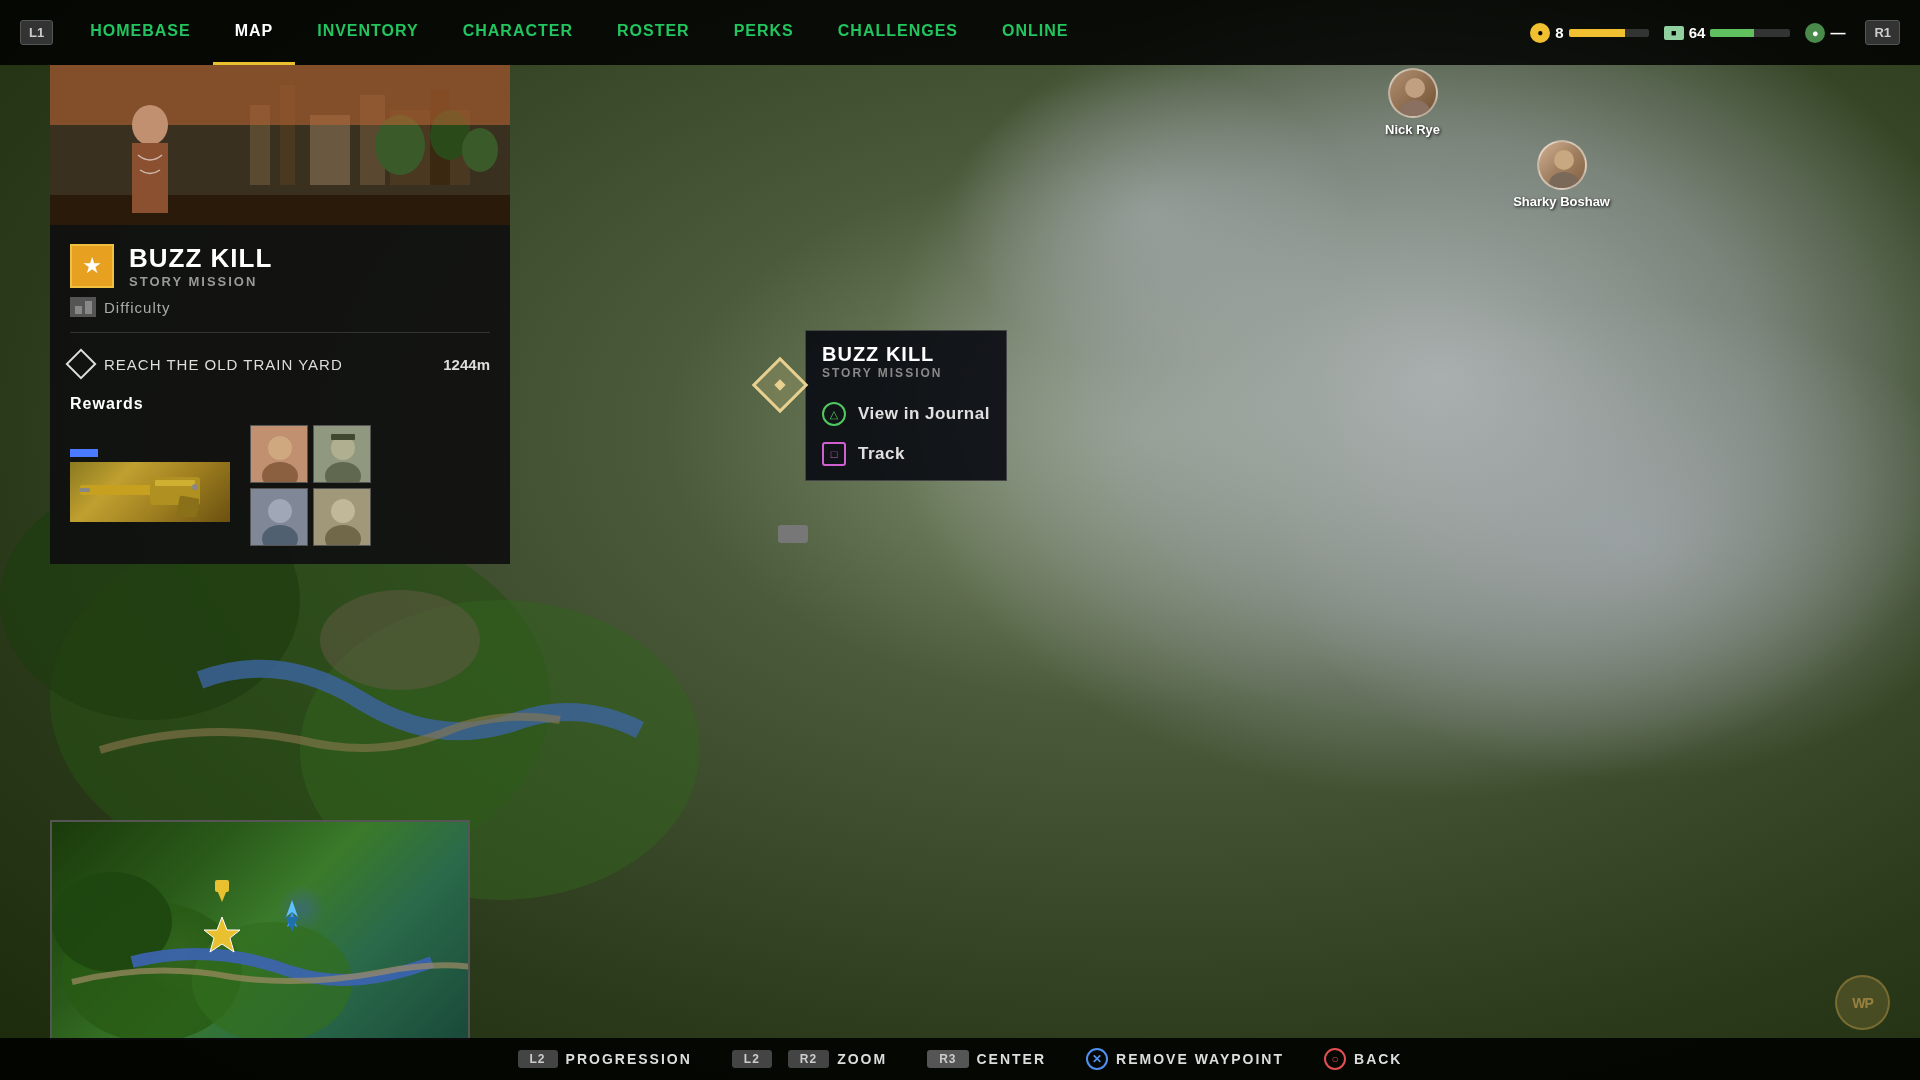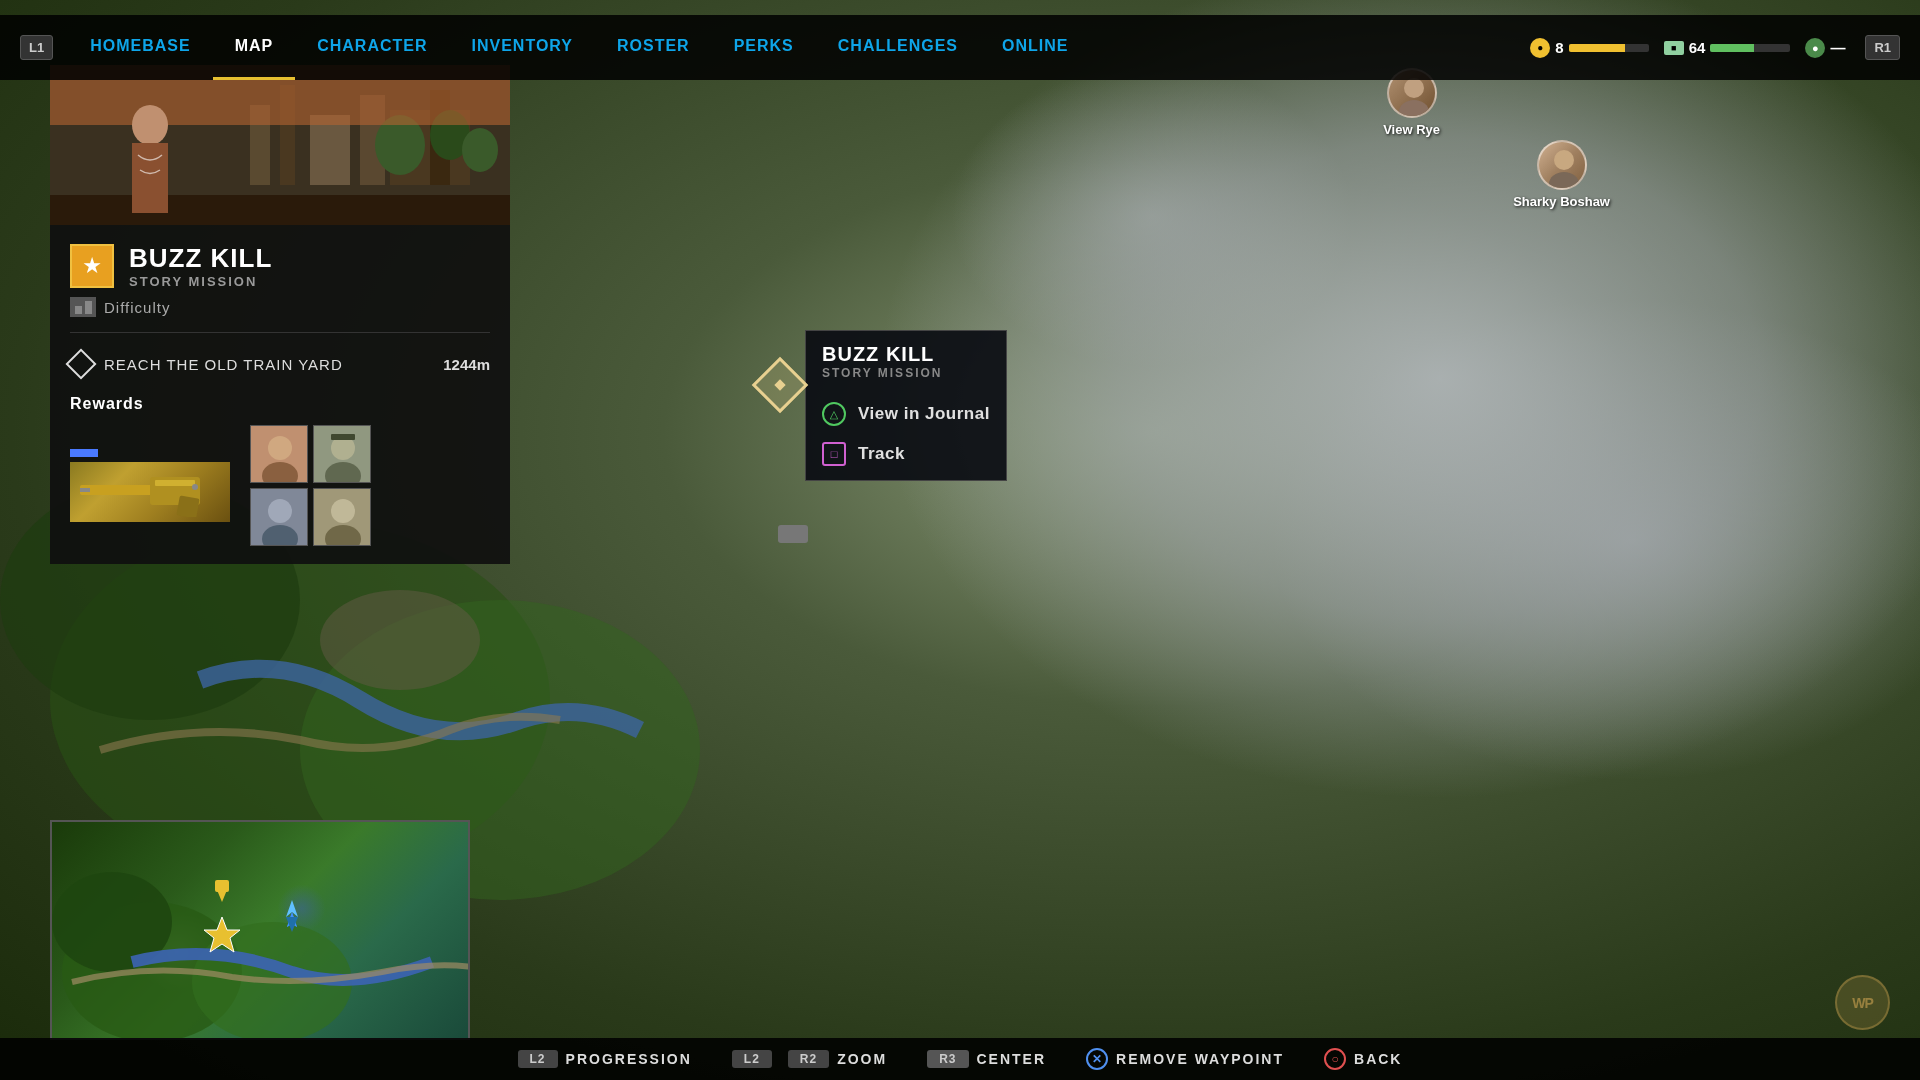--- a/index.html
+++ b/index.html
@@ -54,21 +54,21 @@
       position: relative;
       background: 
         radial-gradient(circle 80px at 30% 60%, rgba(100,150,80,0.8) 0%, transparent 50%),
         radial-gradient(circle 60px at 60% 40%, rgba(60,100,150,0.6) 0%, transparent 40%),
         linear-gradient(135deg, #1a3a0a 0%, #2a5a1a 30%, #3a7a2a 50%, #2a6a4a 70%, #1a4a3a 100%);
     }
 
     
     #navbar {
       position: absolute;
-      top: 15px; left: 0;
+      top: 0; left: 0;
       width: 1920px;
       height: 65px;
       background: rgba(0,0,0,0.85);
       z-index: 20;
       display: flex;
       align-items: center;
       padding: 0 20px;
     }
 
     .nav-btn-l {
@@ -94,21 +94,21 @@
     }
 
     .nav-items {
       display: flex;
       align-items: center;
       gap: 0;
       flex: 1;
     }
 
     .nav-item {
-      color: #0ea5e9;
+      color: #22c55e;
       font-size: 16px;
       font-weight: bold;
       letter-spacing: 1px;
       padding: 0 22px;
       height: 65px;
       display: flex;
       align-items: center;
       cursor: pointer;
       text-transform: uppercase;
       border-bottom: 3px solid transparent;
@@ -662,40 +662,40 @@
 
 <div class="vehicle-icon" style="top:525px; left:778px;"></div>
 
 <div class="npc-portrait" id="npc-nick">
   <div class="npc-avatar" style="background: linear-gradient(135deg, #b09070 0%, #907050 50%, #705030 100%);">
     <svg width="50" height="50" viewBox="0 0 50 50">
       <circle cx="25" cy="18" r="10" fill="#c0a080"></circle>
       <ellipse cx="25" cy="42" rx="15" ry="12" fill="#8a7060"></ellipse>
     </svg>
   </div>
-  <span class="npc-name">View Rye</span>
+  <span class="npc-name">Nick Rye</span>
 </div>
 
 <div class="npc-portrait" id="npc-sharky">
   <div class="npc-avatar" style="background: linear-gradient(135deg, #d0b090 0%, #a08060 50%, #806040 100%);">
     <svg width="50" height="50" viewBox="0 0 50 50">
       <circle cx="25" cy="18" r="10" fill="#c8a880"></circle>
       <ellipse cx="25" cy="42" rx="15" ry="12" fill="#7a6858"></ellipse>
     </svg>
   </div>
   <span class="npc-name">Sharky Boshaw</span>
 </div>
 
 <nav id="navbar">
   <span class="nav-btn-l">L1</span>
   <div class="nav-items">
     <span class="nav-item">HOMEBASE</span>
     <span class="nav-item active">MAP</span>
+    <span class="nav-item">INVENTORY</span>
     <span class="nav-item">CHARACTER</span>
-    <span class="nav-item">INVENTORY</span>
     <span class="nav-item">ROSTER</span>
     <span class="nav-item">PERKS</span>
     <span class="nav-item">CHALLENGES</span>
     <span class="nav-item">ONLINE</span>
   </div>
   <div class="nav-right">
     <div class="resource-item">
       <span class="gold-coin">●</span>
       <span>8</span>
       <div class="resource-bar">

